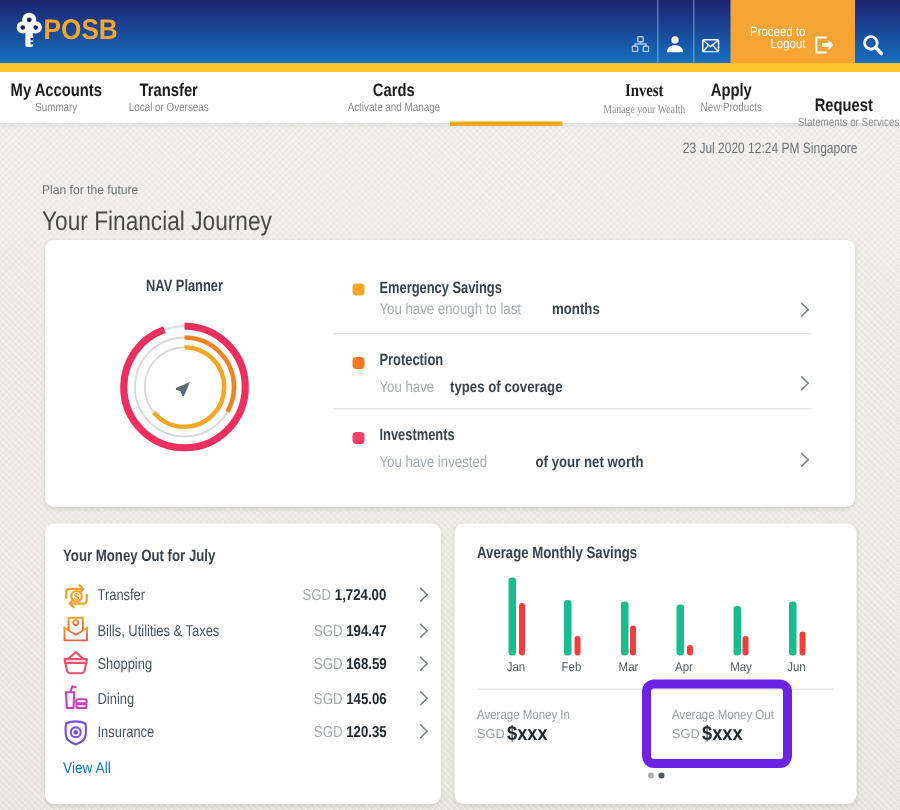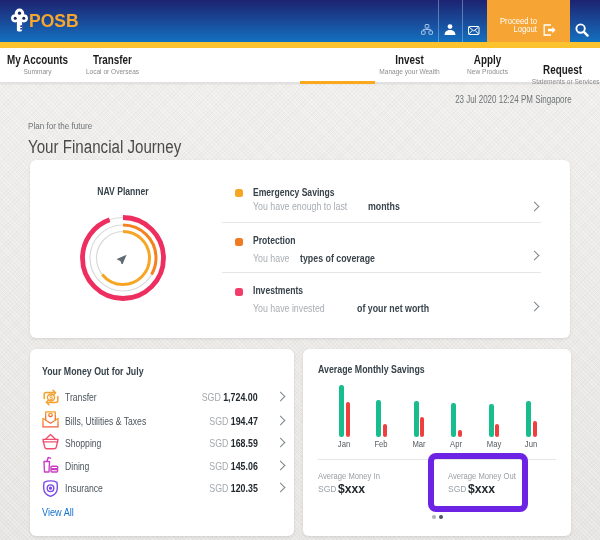--- a/index.html
+++ b/index.html
@@ -133,21 +133,25 @@
 
   <div class="nav"></div>
   <div class="nav-item" style="left:0px;">
       <div class="t1">My Accounts</div>
       <div class="t2">Summary</div>
     </div>
   <div class="nav-item" style="left:75px;">
       <div class="t1">Transfer</div>
       <div class="t2">Local or Overseas</div>
     </div>
-  <div class="nav-item" style="left:372px;">
+  <div class="nav-item" style="left:225px;">
+      <div class="t1">Cards</div>
+      <div class="t2">Activate and Manage</div>
+    </div>
+  <div class="nav-item" style="left:392px;font-family:Liberation Serif, serif;">
       <div class="t1">Invest</div>
       <div class="t2">Manage your Wealth</div>
     </div>
   <div class="nav-item" style="left:450px;">
       <div class="t1">Apply</div>
       <div class="t2">New Products</div>
     </div>
   <div class="nav-item" style="left:525px;margin-top:10px;">
       <div class="t1">Request</div>
       <div class="t2">Statements or Services</div>

